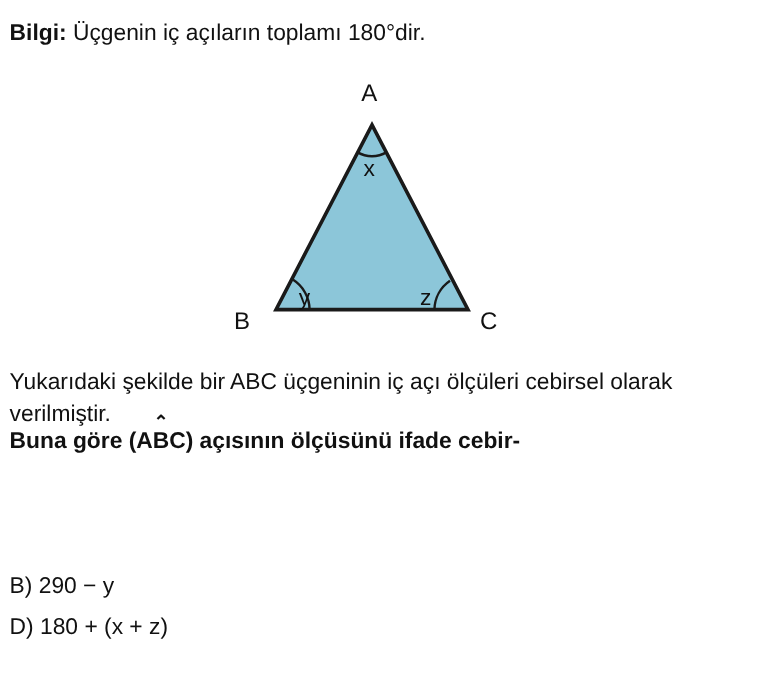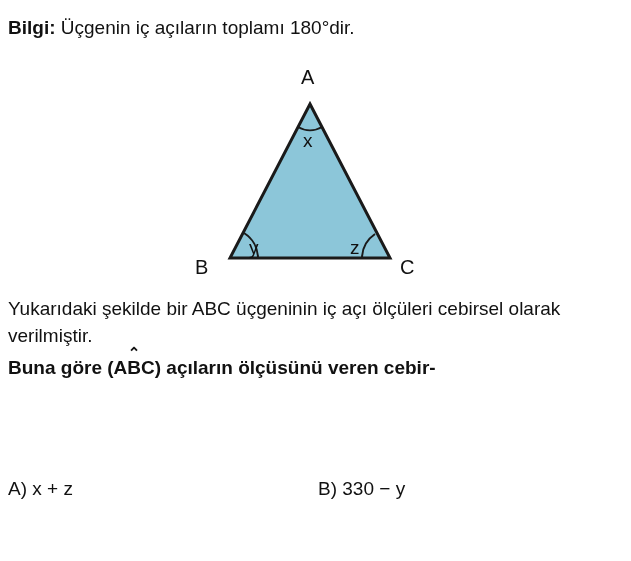--- a/index.html
+++ b/index.html
@@ -52,21 +52,21 @@
     font-family: "Liberation Sans", sans-serif;
     font-size: 19px;
     fill: #111111;
   }
   .para {
     position: absolute;
     left: 8px;
     font-size: 19px;
     line-height: 27px;
   }
-  .para-1 { top: 295px; width: 600px; }
+  .para-1 { top: 305px; width: 600px; }
   .question {
     position: absolute;
     left: 8px;
     top: 354px;
     width: 600px;
     font-size: 19px;
     line-height: 27px;
     font-weight: bold;
   }
   .options {
@@ -121,31 +121,31 @@
       <text class="vertex-label" x="400" y="216">C</text>
       <text class="angle-label" x="303" y="89">x</text>
       <text class="angle-label" x="249" y="196">y</text>
       <text class="angle-label" x="350" y="196">z</text>
     </svg>
   </div>
 
   <div class="para para-1">Yukarıdaki şekilde bir ABC üçgeninin iç açı ölçüleri cebirsel olarak verilmiştir.</div>
 
   <div class="question">
-    <span>Buna göre (A</span><span class="caret-wrap"><span class="caret">⌃</span><span>B</span></span><span>C) açıların ölçüsünü veren cebir-</span>
+    <span>Buna göre (A</span><span class="caret-wrap"><span class="caret">⌃</span><span>B</span></span><span>C) açısının ölçüsünü ifade cebir-</span>
   </div>
 
   <div class="options">
     <div class="opt-row">
-      <div class="opt-cell">
-        <span>A)</span>
-        <span>x + z</span>
-      </div>
       <div class="opt-cell second">
         <span>B)</span>
-        <span>330 − y</span>
+        <span>290 − y</span>
       </div>
     </div>
     <div class="opt-row">
+      <div class="opt-cell second">
+        <span>D)</span>
+        <span>180 + (x + z)</span>
+      </div>
     </div>
   </div>
 
 </div>
 
 </body></html>

